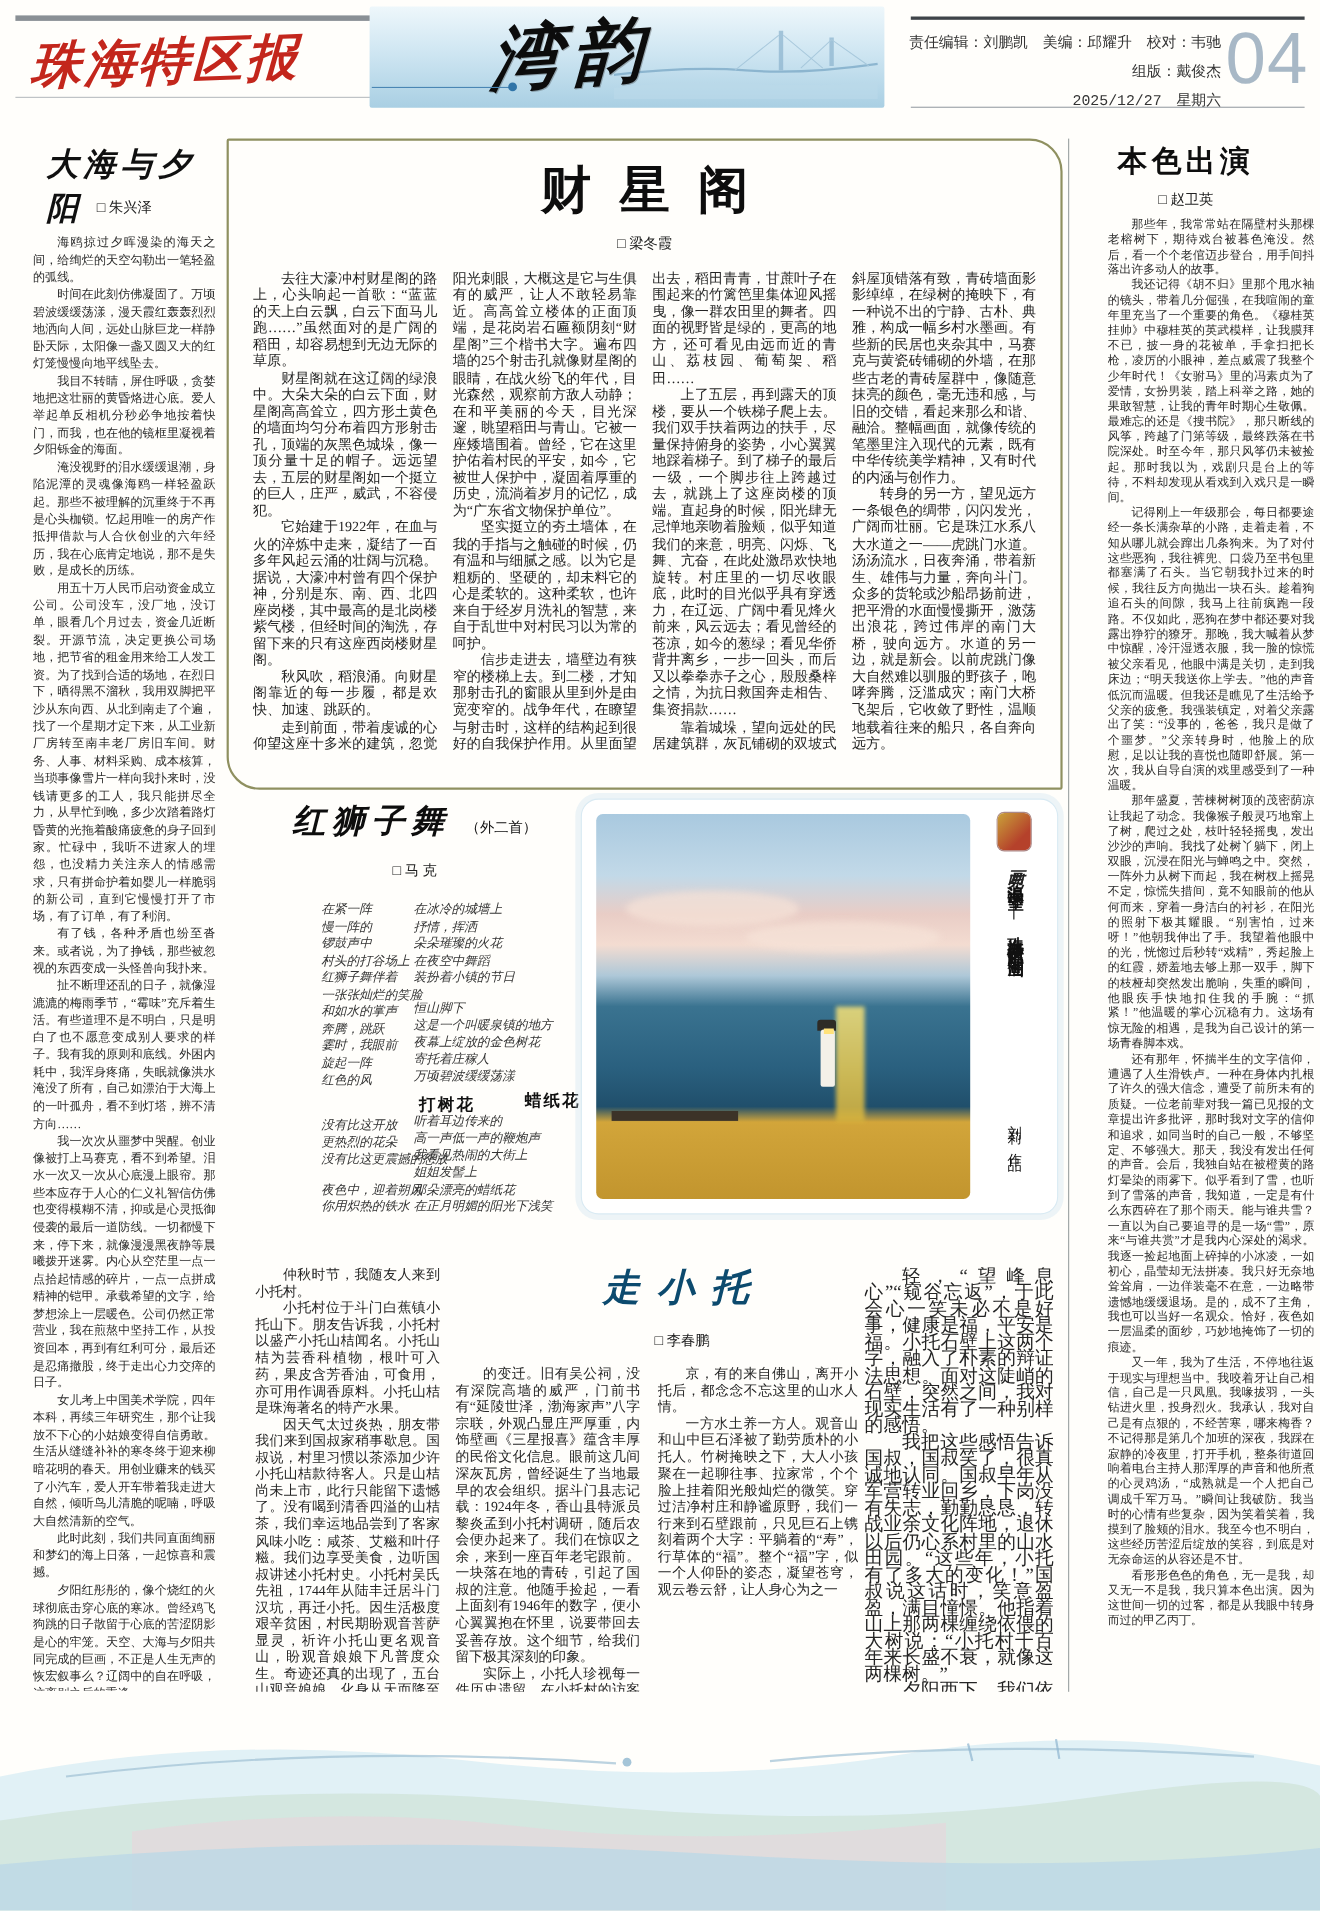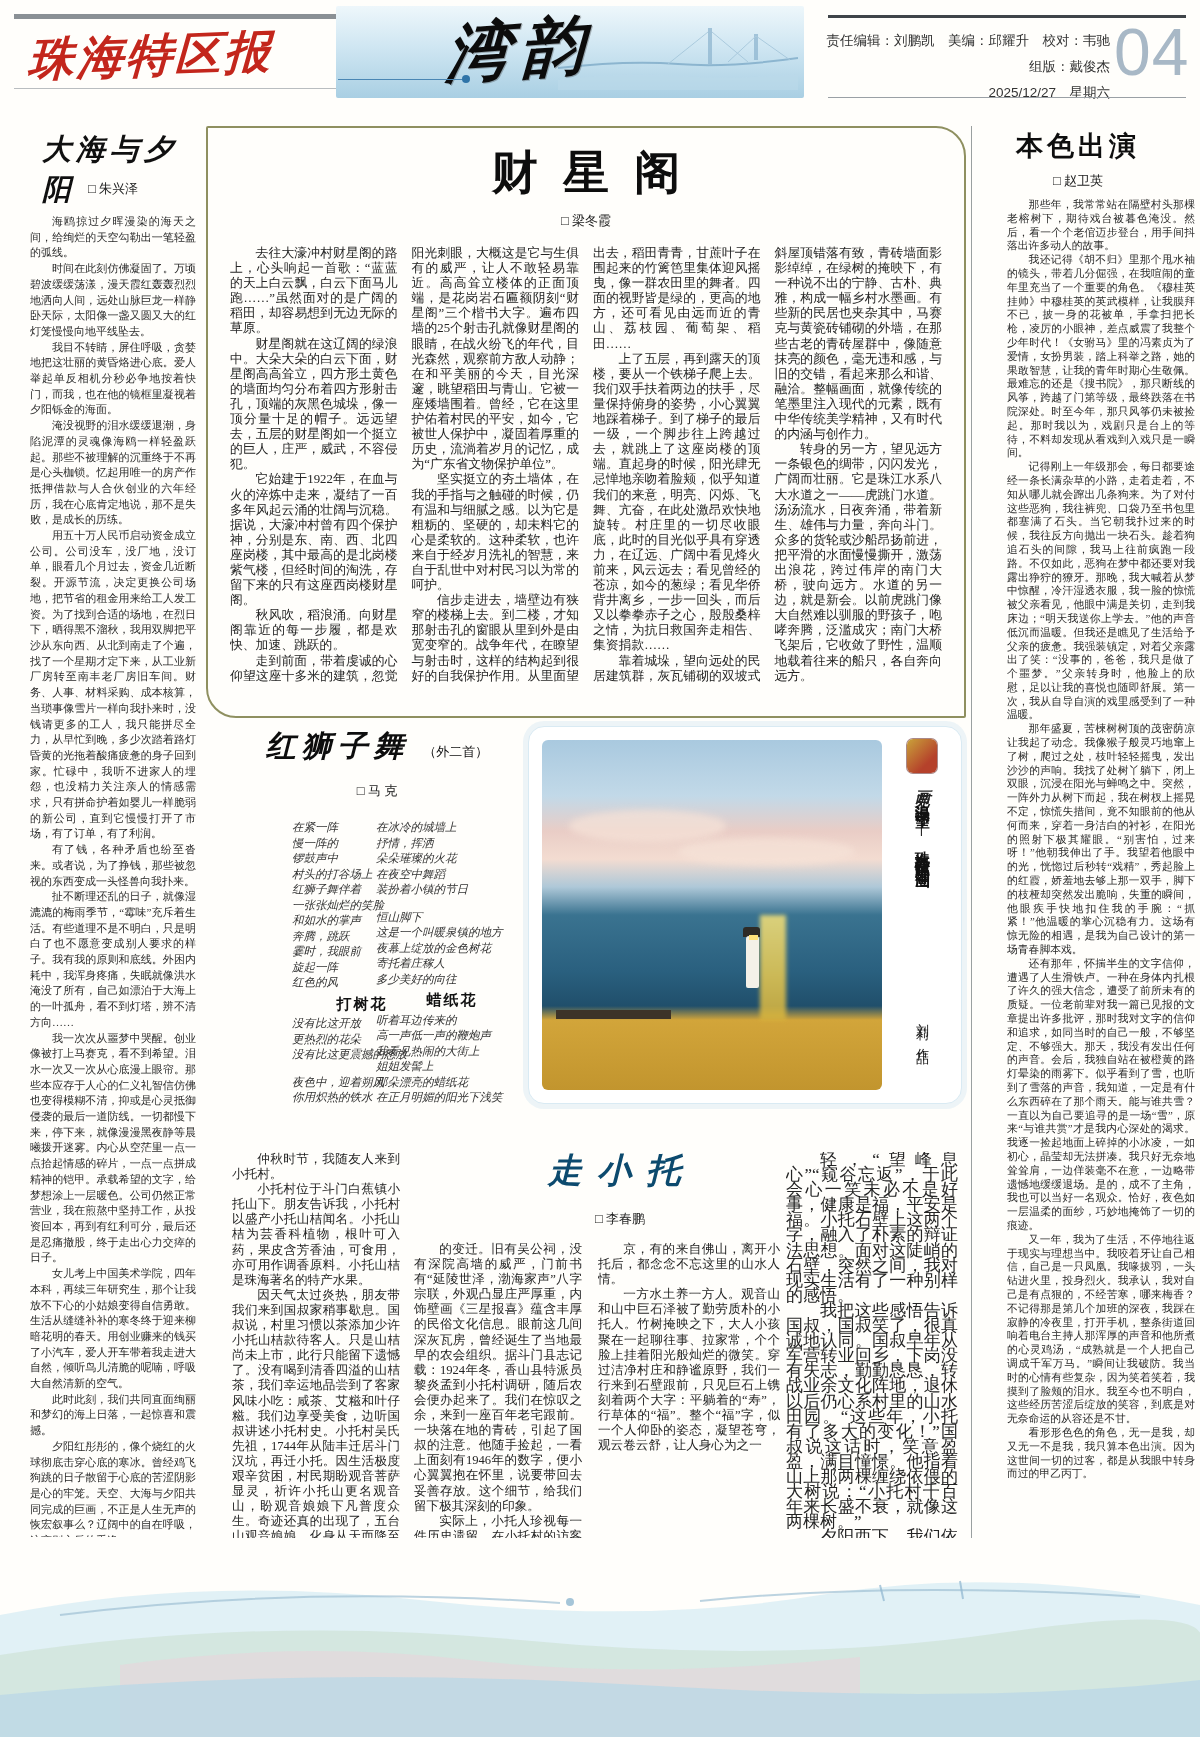--- a/index.html
+++ b/index.html
@@ -14,21 +14,21 @@
   .bluestrip{left:336px;top:6px;width:468px;height:92px;
              background:linear-gradient(180deg,#eef7fb 0%,#cfe6f2 45%,#a9cfe3 100%);
              border-radius:2px;overflow:hidden;}
   .bridge-doodle{position:absolute;right:6px;top:14px;width:240px;height:70px;opacity:.75;}
   .wanyun{left:446px;top:6px;font-size:64px;font-weight:bold;color:#0c0c0c;letter-spacing:10px;
           transform:rotate(-4deg) skewX(-6deg);font-style:italic;text-shadow:1px 1px 0 #3335;}
   .blueline{left:338px;top:79px;width:126px;height:1px;background:#4a86b4;}
   .bluedot{left:462px;top:75px;width:8px;height:8px;border-radius:50%;background:#2f74a8;}
   .ed-rule-top{left:828px;top:15px;width:358px;height:3px;background:#3f4449;}
   .ed-rule-bot{left:828px;top:97px;width:358px;height:1px;background:#9aa0a5;}
-  .editors{left:800px;top:28px;width:310px;font-family:Liberation Sans, sans-serif;
+  .editors{left:800px;top:28px;width:310px;font-family:Liberation Mono, monospace;
            font-size:13.5px;color:#333;text-align:right;line-height:26px;}
   .pagenum{left:1114px;top:14px;font-family:"Liberation Sans",sans-serif;font-size:66px;
            color:#a8b8c6;letter-spacing:1px;}
   
   .para{margin:0;text-indent:2em;text-align:justify;}
   .body-sm{font-size:11px;line-height:15.7px;color:#2a2a2a;overflow:hidden;}
   .body-md{font-size:12.8px;line-height:15.1px;color:#242424;overflow:hidden;}
   .body-rt{font-size:10.8px;line-height:13.8px;color:#2a2a2a;overflow:hidden;}
   .atitle{font-weight:bold;color:#101010;}
   .byline{font-size:13px;color:#222;text-align:center;}
@@ -41,22 +41,22 @@
   .c-cols{position:absolute;left:22px;top:118px;width:712px;height:452px;
           column-count:4;column-gap:14px;column-fill:auto;}
   
   .p-title{left:232px;top:726px;width:290px;text-align:center;font-size:30px;font-weight:bold;
            letter-spacing:6px;color:#0d0d0d;font-style:italic;}
   .p-sub{font-size:13px;font-weight:normal;letter-spacing:0;font-style:normal;}
   .p-by{left:232px;top:782px;width:290px;}
   .pcol{font-size:11.5px;line-height:15.5px;font-style:italic;color:#333;}
   .pline{margin:0;white-space:nowrap;}
   .pline.blank{height:12px;}
-  .phead{font-family:Liberation Serif, serif;font-style:normal;font-weight:bold;
-         font-size:15px;color:#111;text-align:center;margin:6px 0 4px 0;letter-spacing:2px;}
+  .phead{font-family:Liberation Sans, sans-serif;font-style:normal;font-weight:bold;
+         font-size:15px;color:#111;text-align:right;margin:6px 0 4px 0;letter-spacing:2px;}
   
   .card{left:528px;top:726px;width:432px;height:376px;background:#fff;border-radius:16px;
         border:1px solid #d9eaf3;box-shadow:0 0 0 5px rgba(190,220,238,.28);}
   .painting{position:absolute;left:13px;top:13px;width:340px;height:350px;border-radius:6px;
             overflow:hidden;background:
             linear-gradient(180deg,#a9c9df 0%,#c2d9e8 16%,#e9cdc6 26%,#f3dcd1 34%,
                             #aec8d8 42%,#3a7390 50%,#2a607f 66%,#204f6b 76%,
                             #d2a53a 80%,#c2952e 100%);}
   .cloud{position:absolute;background:#f6e3d8;opacity:.7;border-radius:50%;filter:blur(3px);}
   .sunstreak{position:absolute;left:64%;top:50%;width:26px;height:30%;
@@ -184,21 +184,21 @@
       <div class="pline">在冰冷的城墙上</div>
       <div class="pline">抒情，挥洒</div>
       <div class="pline">朵朵璀璨的火花</div>
       <div class="pline">在夜空中舞蹈</div>
       <div class="pline">装扮着小镇的节日</div>
       <div class="pline blank"></div>
       <div class="pline">恒山脚下</div>
       <div class="pline">这是一个叫暖泉镇的地方</div>
       <div class="pline">夜幕上绽放的金色树花</div>
       <div class="pline">寄托着庄稼人</div>
-      <div class="pline">多少美好的向往</div>
+      <div class="pline">万顷碧波缓缓荡漾</div>
     </div>
   <div class="phead">蜡纸花</div>
   <div>
       <div class="pline">听着耳边传来的</div>
       <div class="pline">高一声低一声的鞭炮声</div>
       <div class="pline">我看见热闹的大街上</div>
       <div class="pline">姐姐发髻上</div>
       <div class="pline">那朵漂亮的蜡纸花</div>
       <div class="pline">在正月明媚的阳光下浅笑</div>
     </div>

